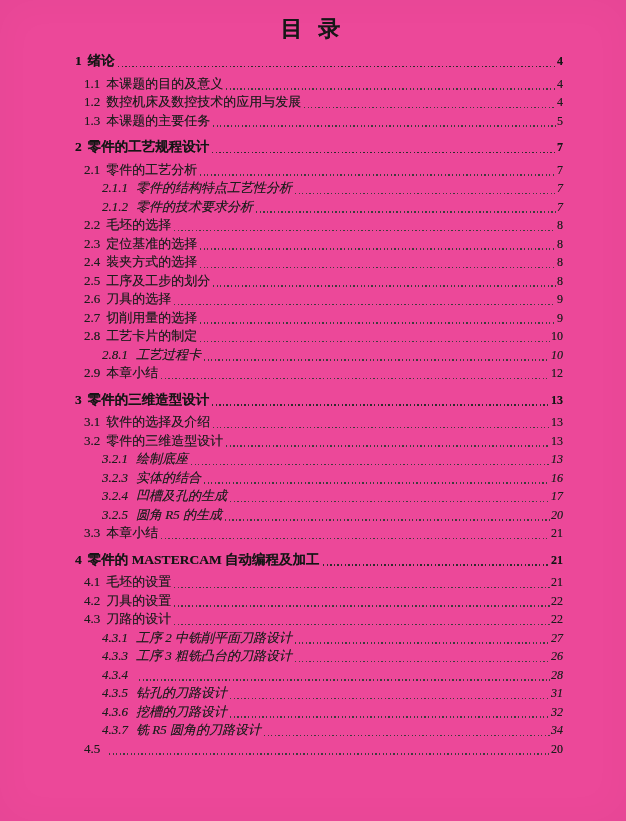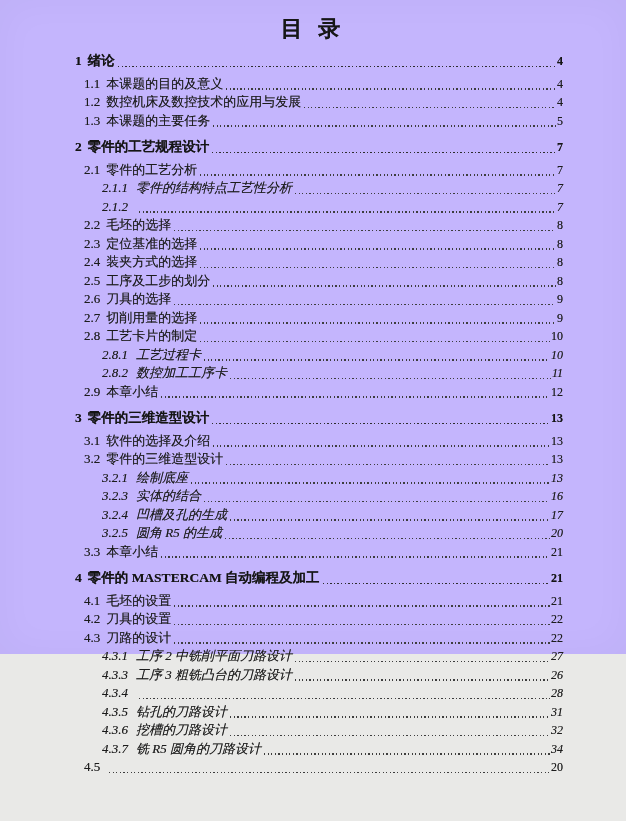--- a/index.html
+++ b/index.html
@@ -9,22 +9,22 @@
   body {
     width: 626px;
     height: 821px;
     background: #e9e9e7;
     font-family: "Liberation Serif", "DejaVu Serif", serif;
     overflow: hidden;
   }
   .page {
     position: relative;
     width: 626px;
-    height: 654px;
-    background: #c4b5fd;
+    height: 821px;
+    background: #ec4899;
     box-shadow: inset 0 0 40px rgba(0,0,0,0.03);
     color: #1c1c1c;
   }
   .doc-title {
     position: absolute;
     top: 14px;
     left: 0;
     width: 100%;
     text-align: center;
     font-size: 22px;
@@ -136,20 +136,21 @@
         <span class="pageno">7</span>
       </div>
       <div class="row lv2">
         <span class="num">2.1.1</span>
         <span class="label">零件的结构特点工艺性分析</span>
         <span class="dots"></span>
         <span class="pageno">7</span>
       </div>
       <div class="row lv2">
         <span class="num">2.1.2</span>
+        <span class="label">零件的技术要求分析</span>
         <span class="dots"></span>
         <span class="pageno">7</span>
       </div>
       <div class="row lv1">
         <span class="num">2.2</span>
         <span class="label">毛坯的选择</span>
         <span class="dots"></span>
         <span class="pageno">8</span>
       </div>
       <div class="row lv1">
@@ -186,26 +187,20 @@
         <span class="num">2.8</span>
         <span class="label">工艺卡片的制定</span>
         <span class="dots"></span>
         <span class="pageno">10</span>
       </div>
       <div class="row lv2">
         <span class="num">2.8.1</span>
         <span class="label">工艺过程卡</span>
         <span class="dots"></span>
         <span class="pageno">10</span>
-      </div>
-      <div class="row lv2">
-        <span class="num">2.8.2</span>
-        <span class="label">数控加工工序卡</span>
-        <span class="dots"></span>
-        <span class="pageno">11</span>
       </div>
       <div class="row lv1">
         <span class="num">2.9</span>
         <span class="label">本章小结</span>
         <span class="dots"></span>
         <span class="pageno">12</span>
       </div>
       <div class="row lv0">
         <span class="num">3</span>
         <span class="label">零件的三维造型设计</span>

